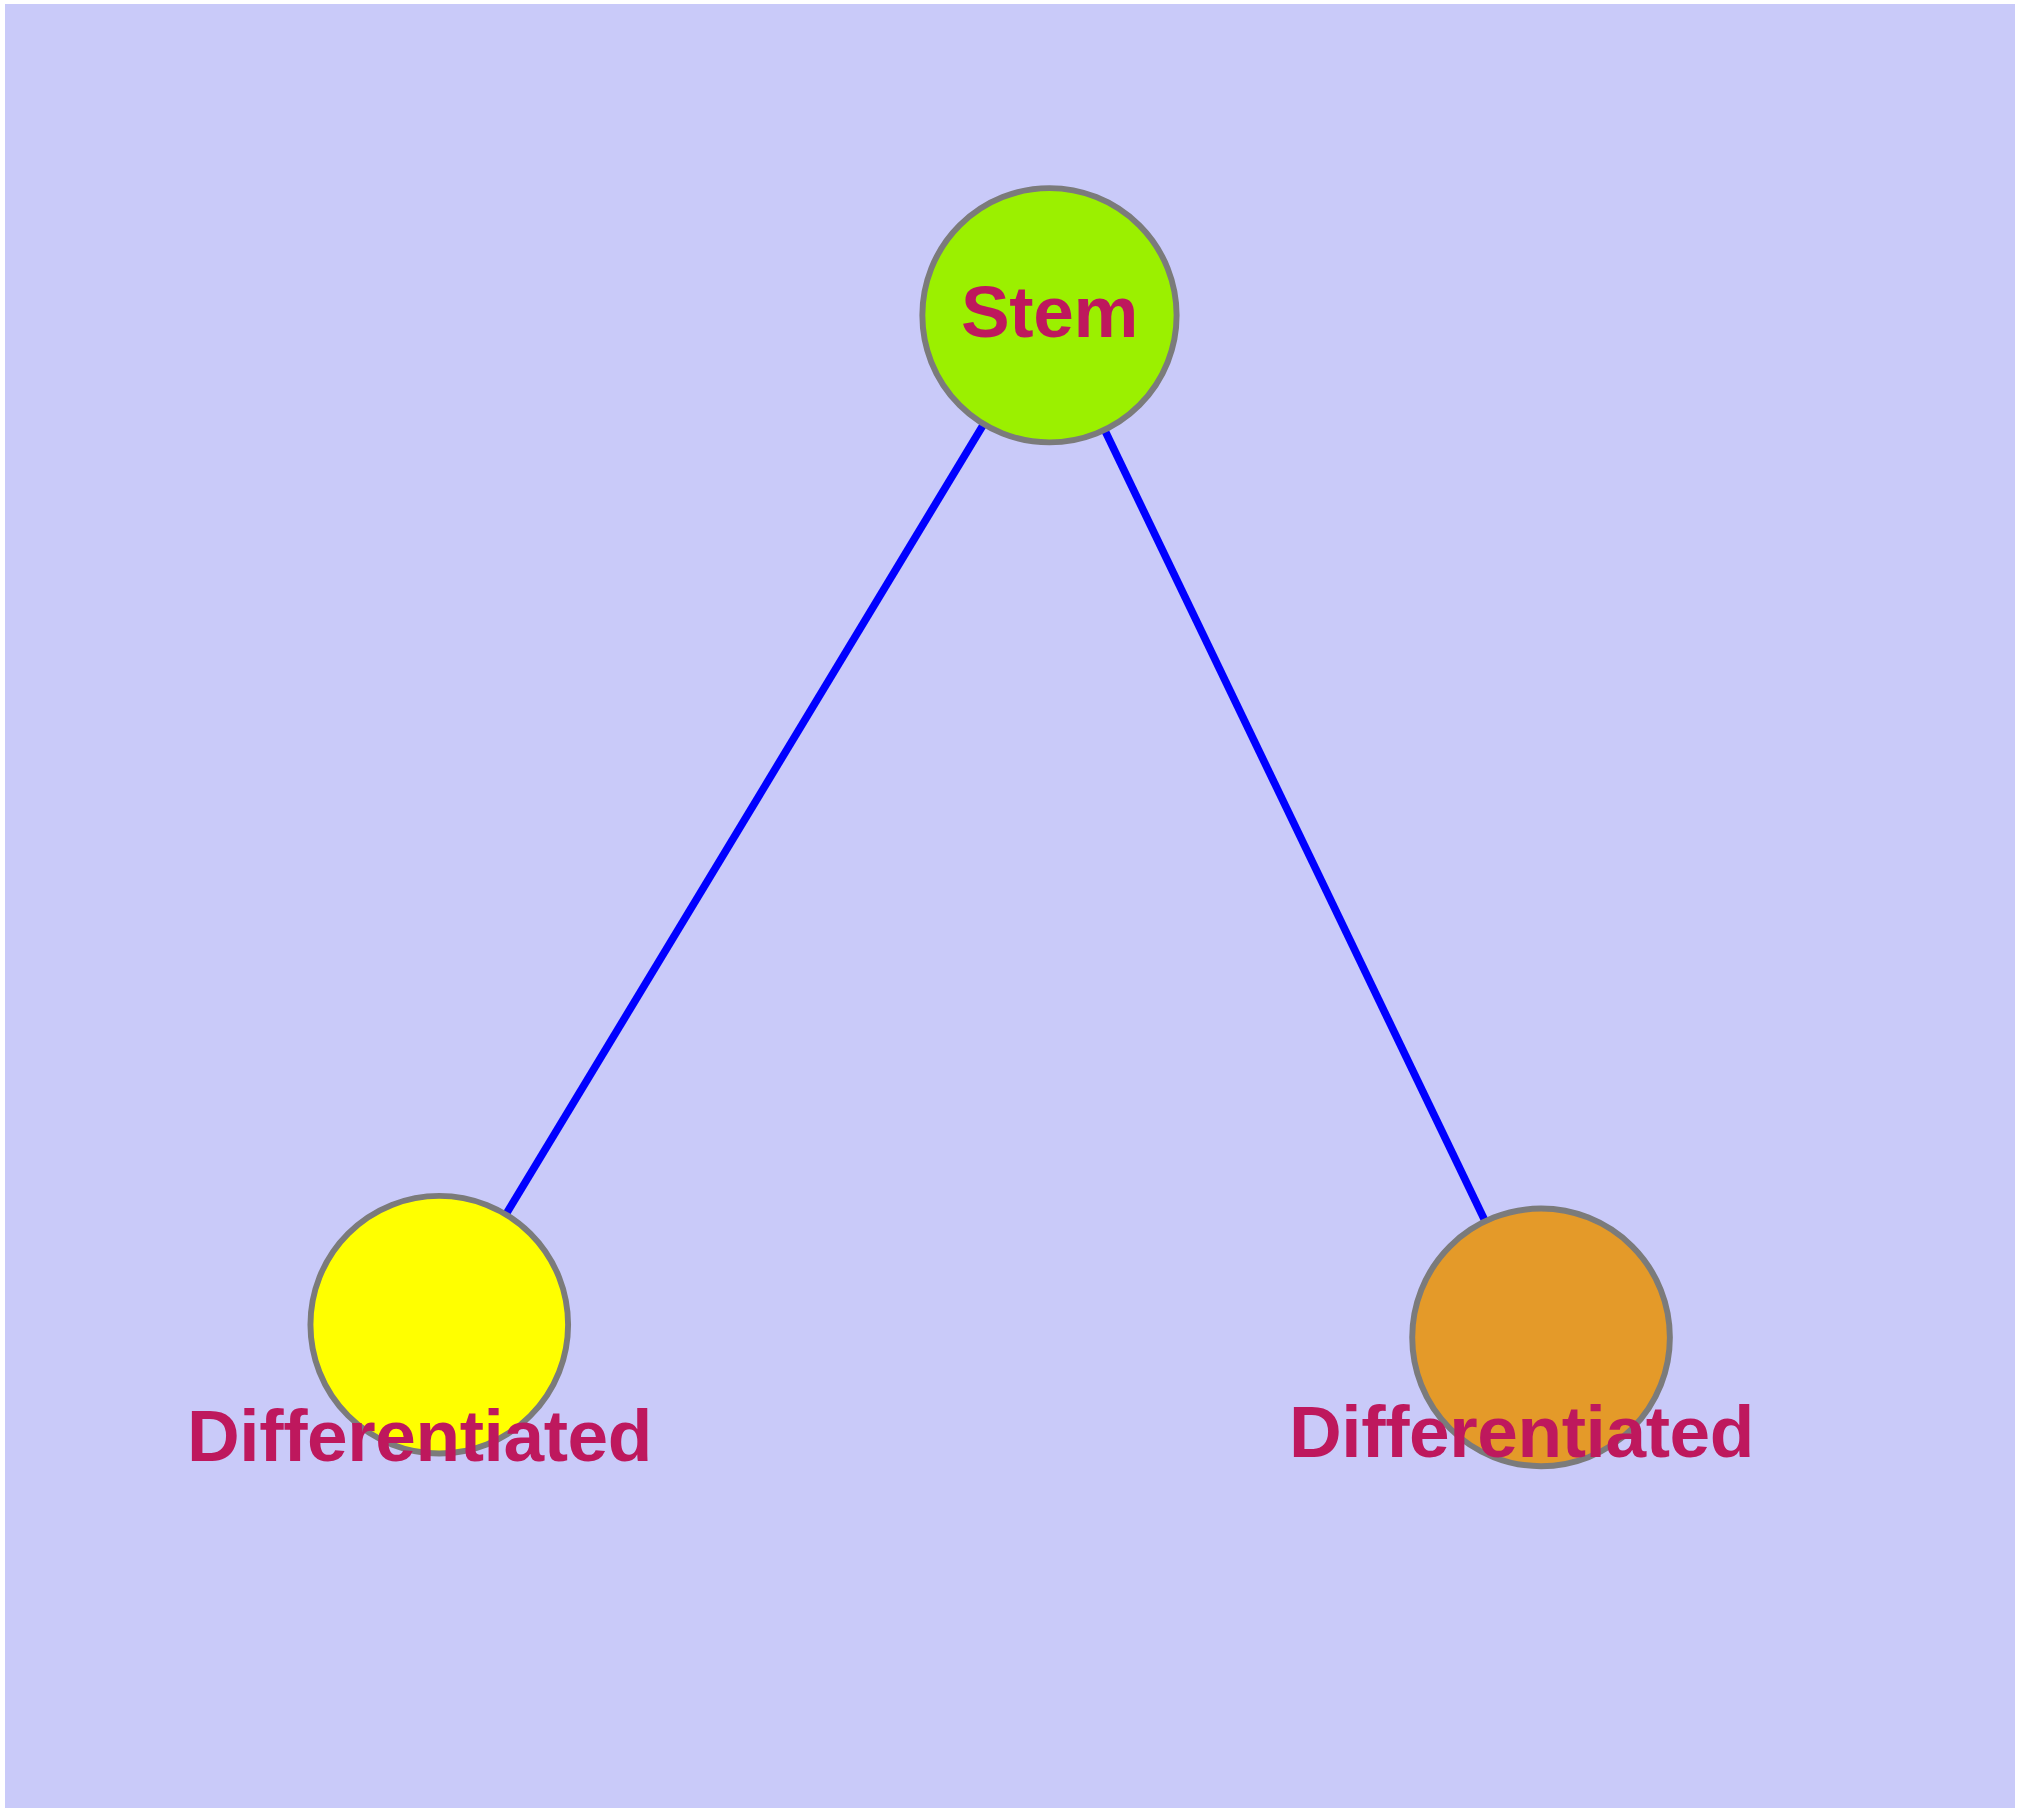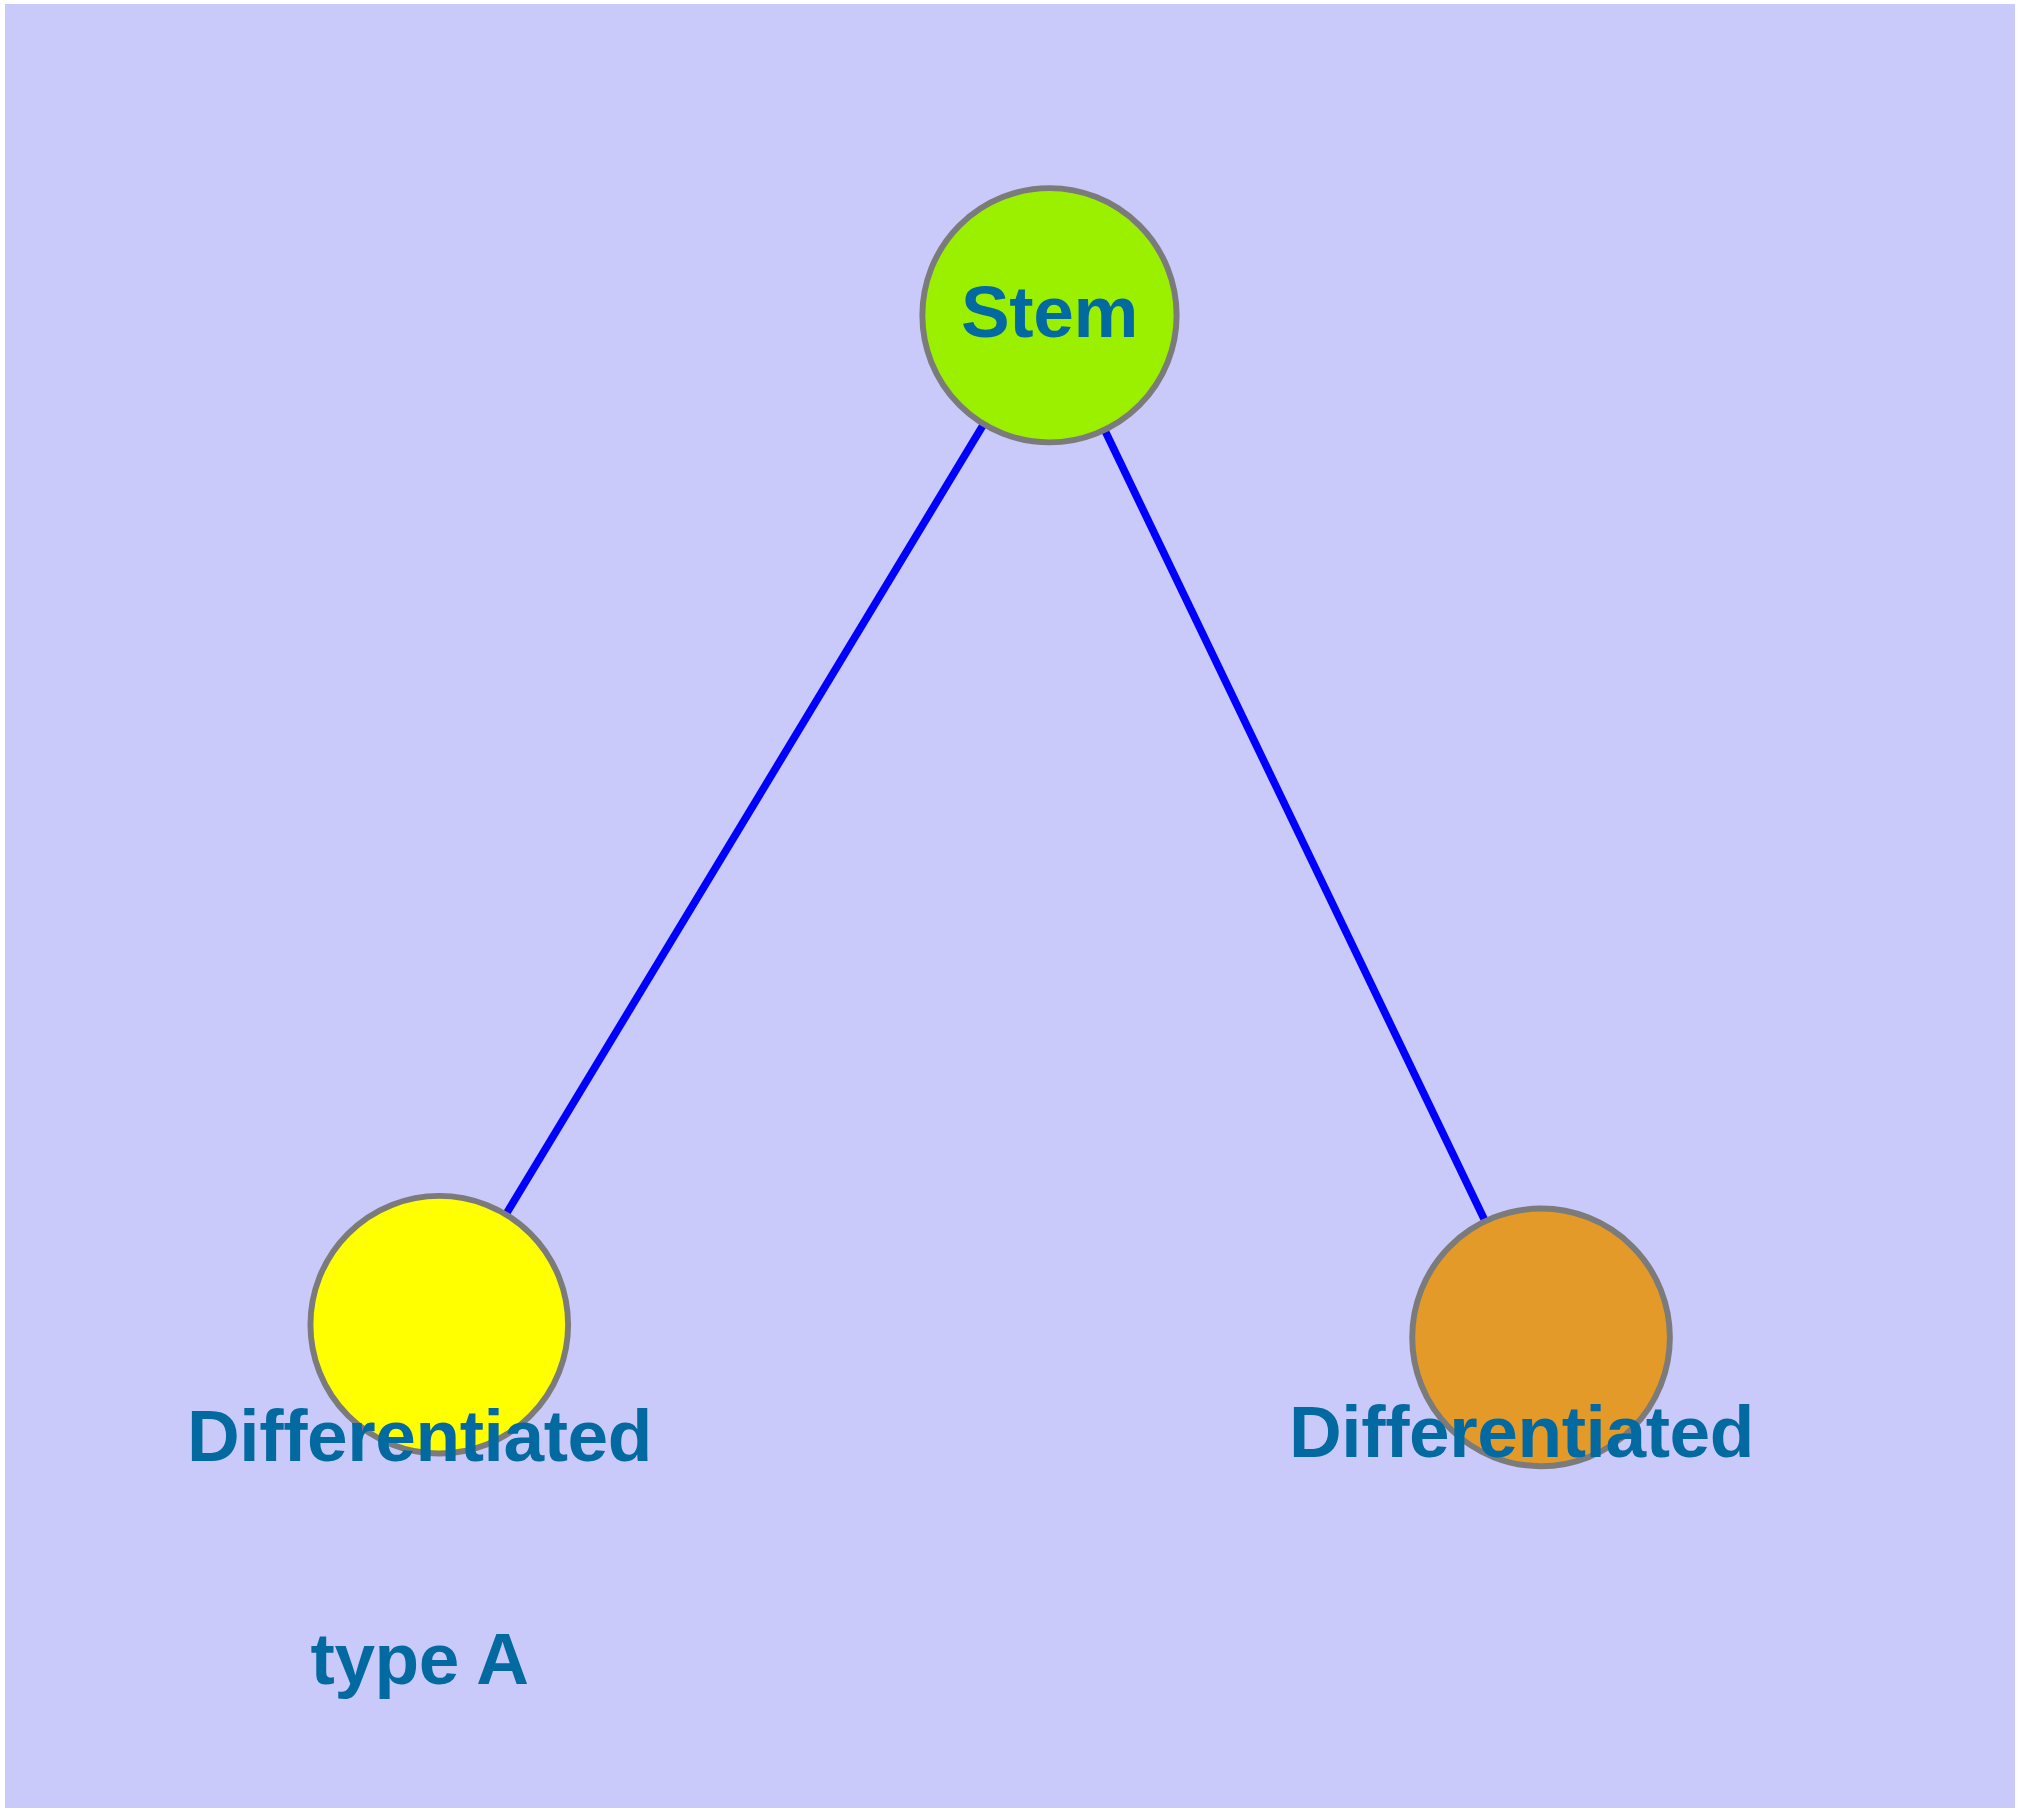--- a/index.html
+++ b/index.html
@@ -35,21 +35,21 @@
     stroke: #7b7b7b;
     stroke-width: 7;
   }
   .edge-line {
     stroke: #0000ff;
     stroke-width: 9;
     stroke-linecap: butt;
   }
   .node-label {
     position: absolute;
-    color: #0369a1;
+    color: #be185d;
     font-weight: bold;
     font-size: 73px;
     line-height: 1.02;
     text-align: center;
     white-space: pre;
     letter-spacing: -0.4px;
     pointer-events: none;
   }
   #label-stem {
     left: 795px;
@@ -82,20 +82,19 @@
       <circle class="node-circle" cx="518" cy="1563" r="152" fill="#ffff00"></circle>
       <circle class="node-circle" cx="1818" cy="1578" r="152" fill="#e49a29"></circle>
       <circle class="node-circle" cx="1238" cy="372" r="150" fill="#9bf000"></circle>
     </g>
   </svg>
 
   <div class="node-label" id="label-stem">Stem</div>
 
   <div class="node-label" id="label-typea">
     <div>Differentiated</div>
-    <div>type A</div>
   </div>
 
   <div class="node-label" id="label-typeb">
     <div>Differentiated</div>
   </div>
 </div>
 
 
 </body></html>

